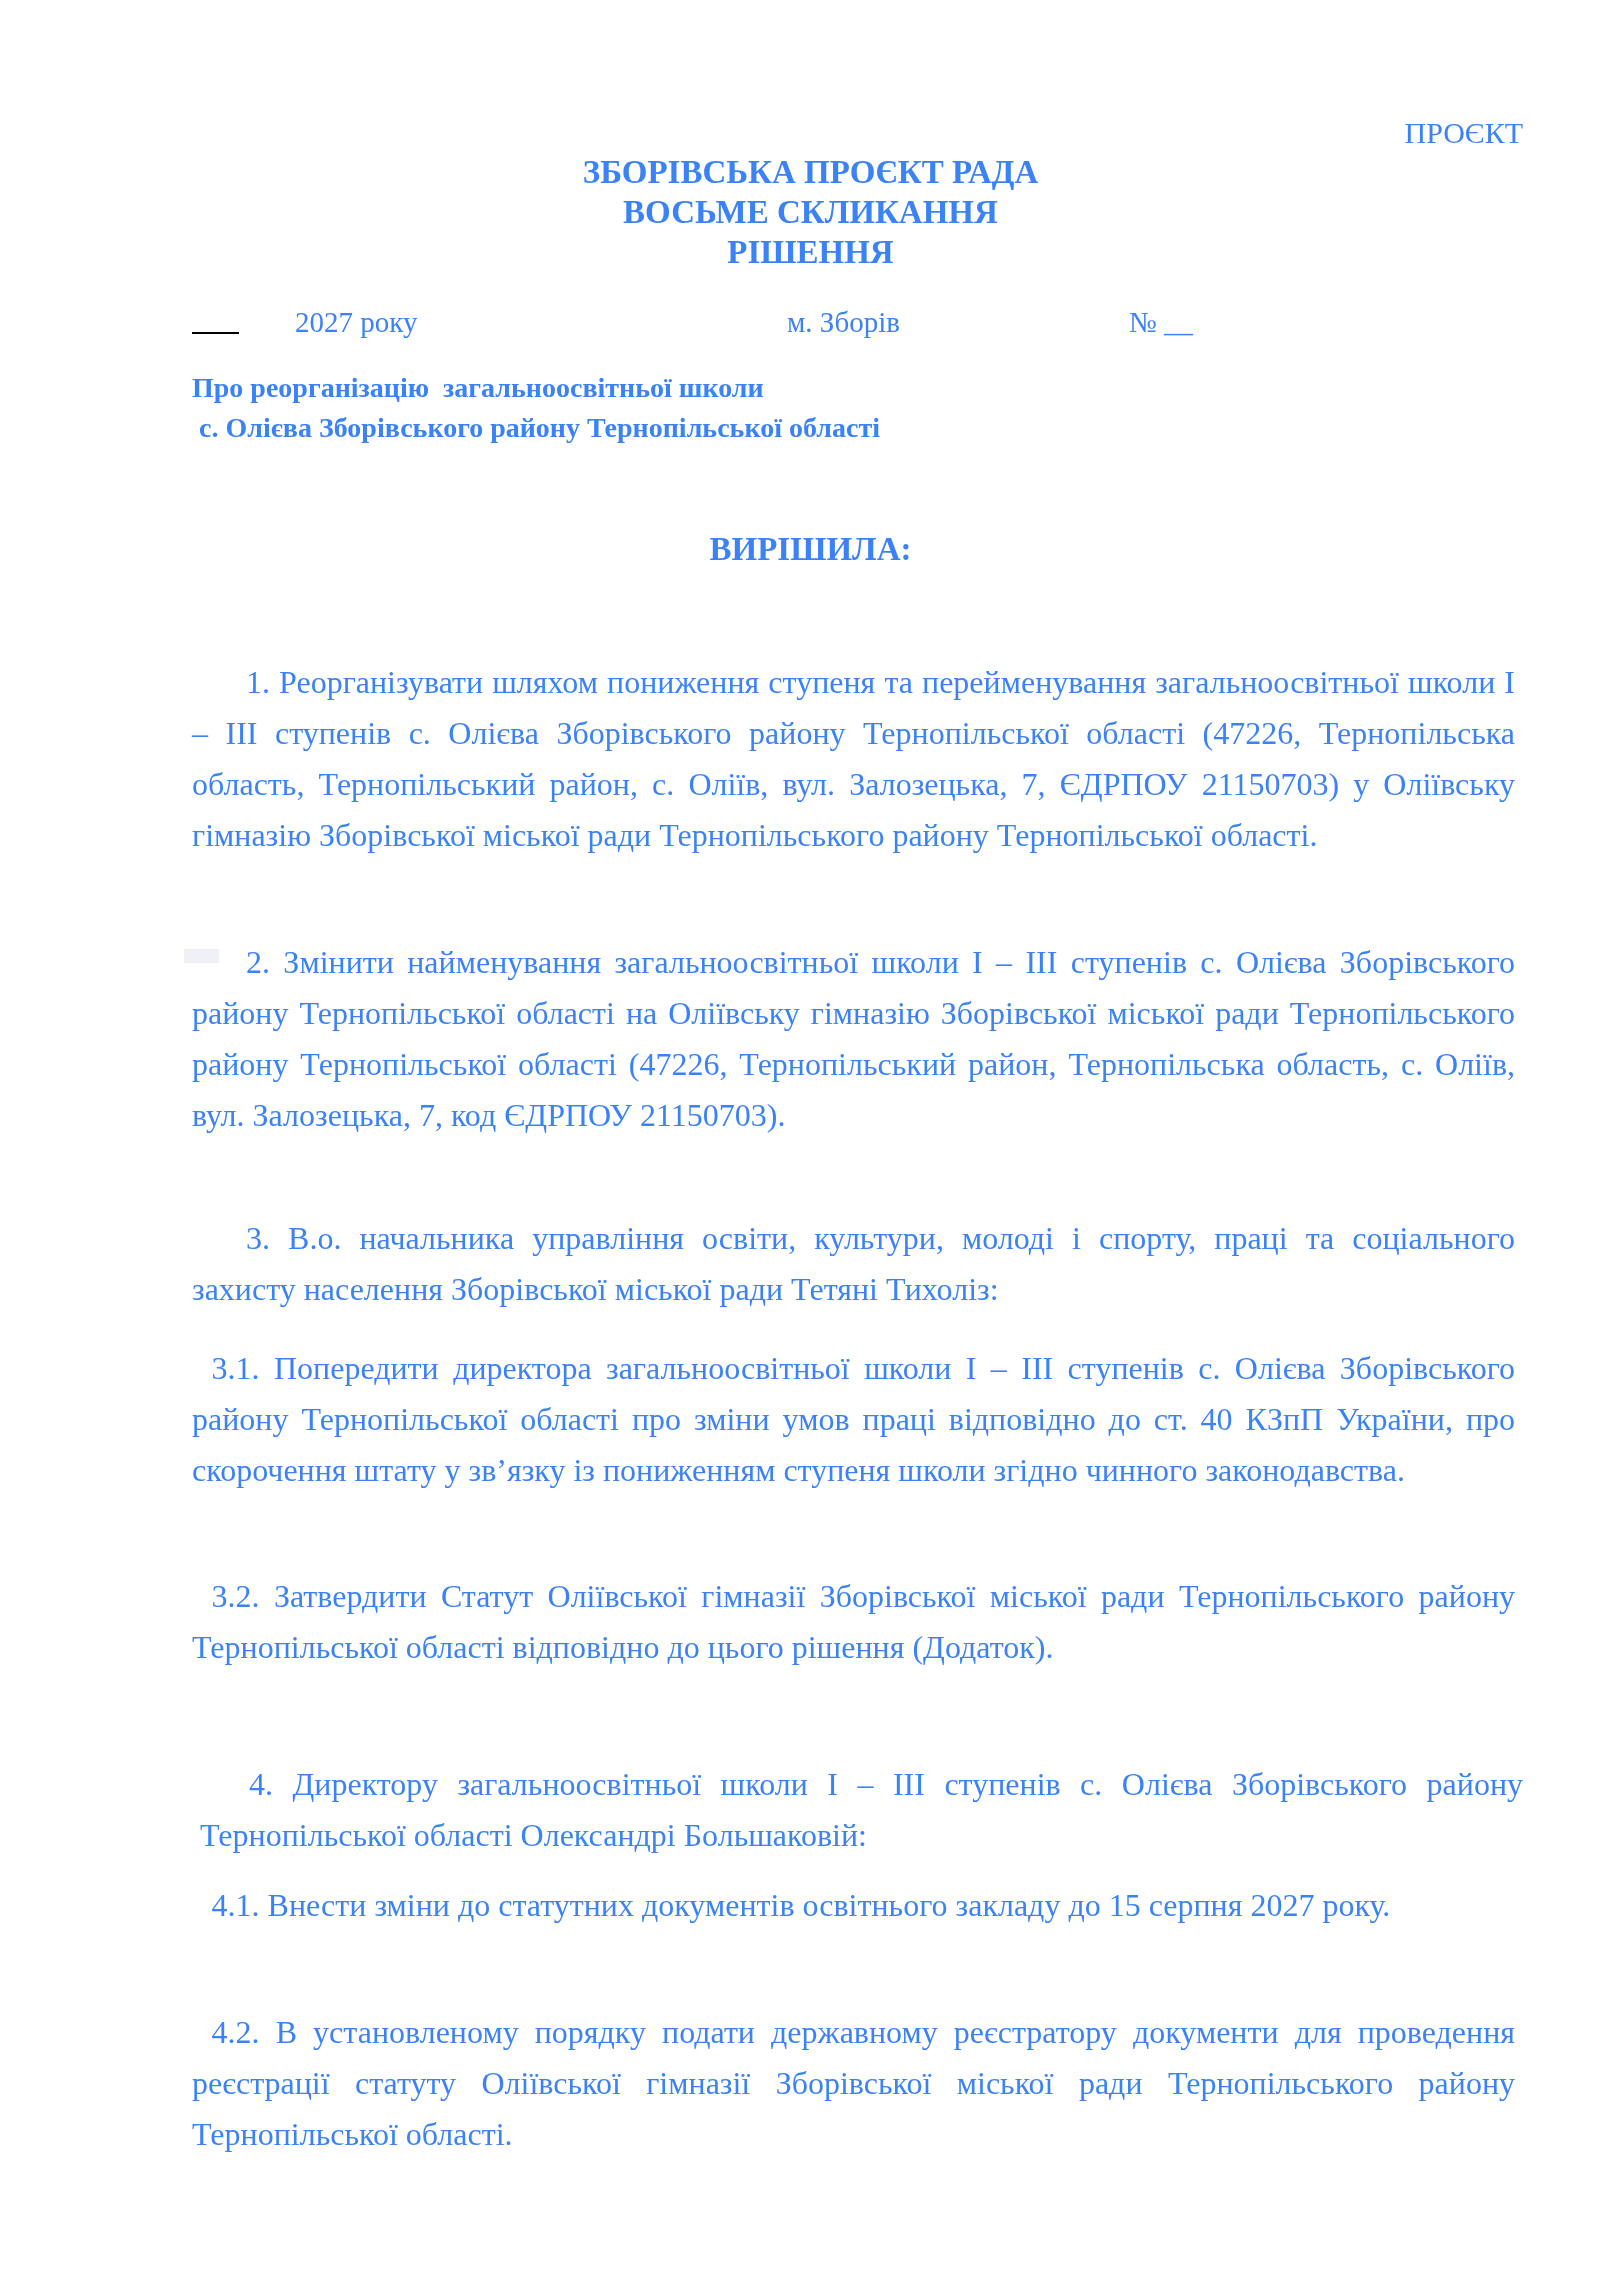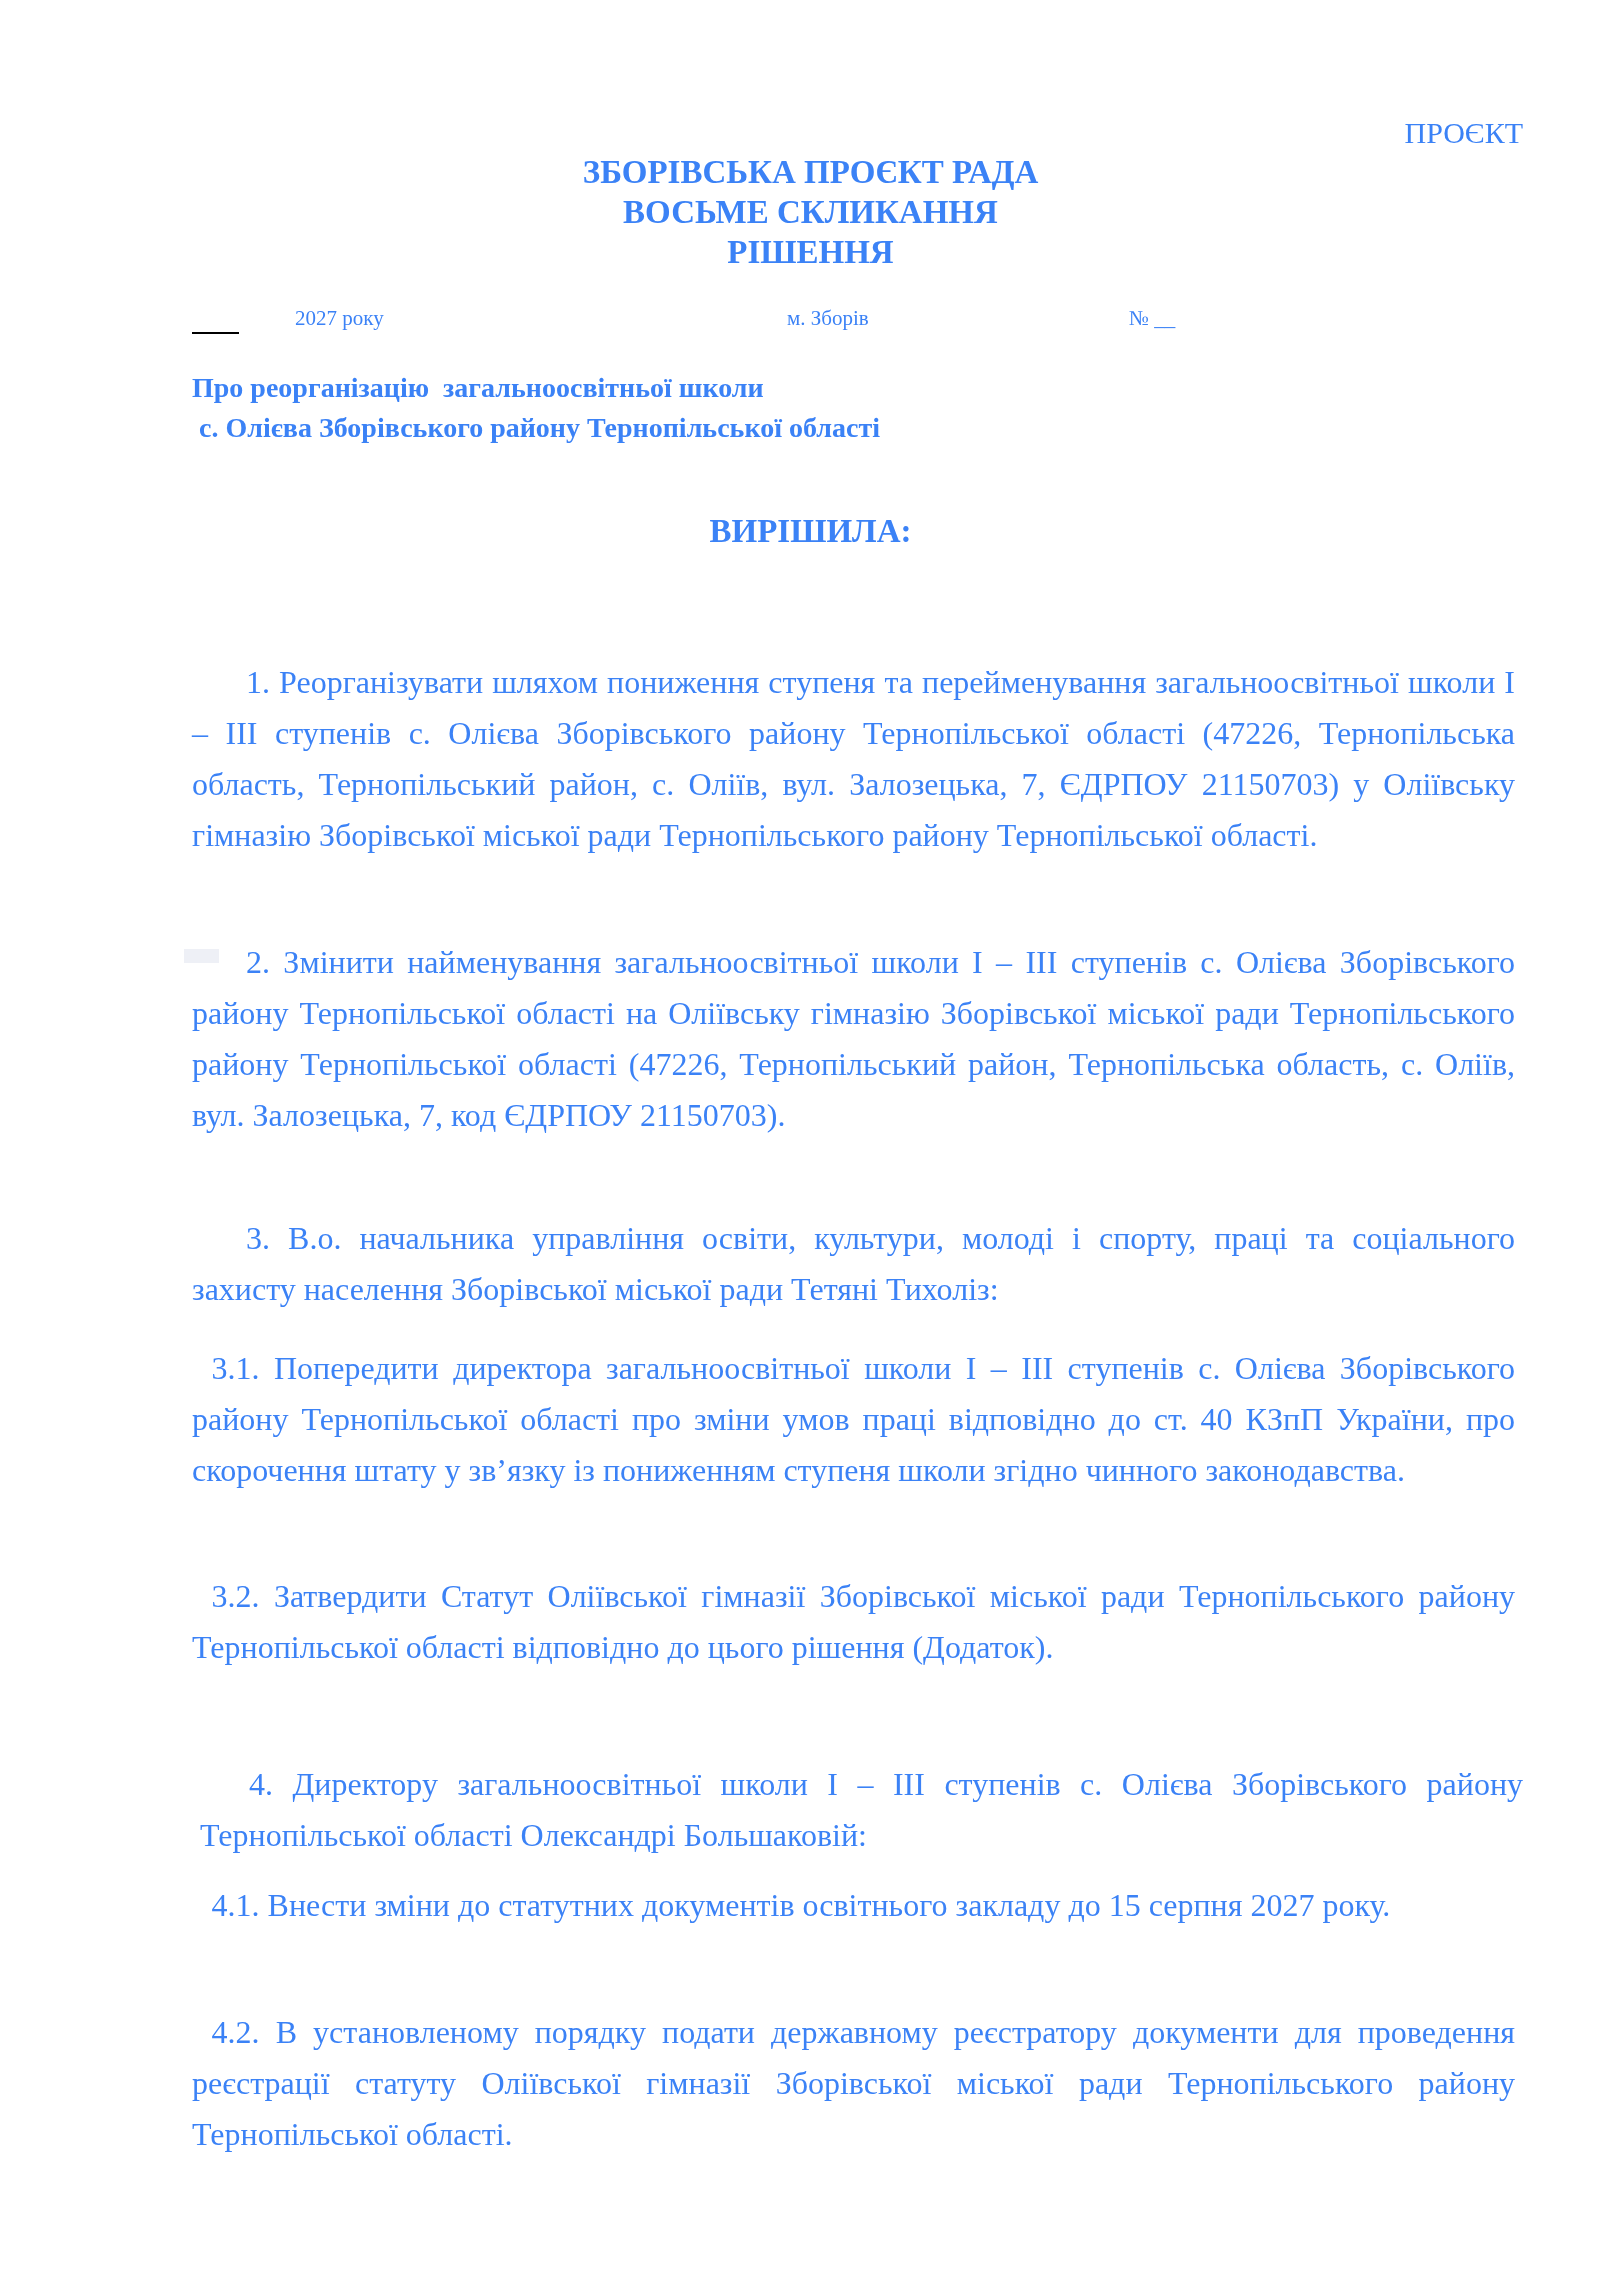--- a/index.html
+++ b/index.html
@@ -12,34 +12,34 @@
     .draft {
       position: absolute; top: 116px; right: 98px;
       font-size: 30px;
     }
     .header {
       position: absolute; top: 152px; left: 0; width: 1621px;
       text-align: center; font-weight: bold; font-size: 33px; line-height: 40px;
     }
     .meta-row {
       position: absolute; top: 306px; left: 192px; width: 1255px; height: 39px;
-      font-size: 21px;
+      font-size: 29px;
     }
     .meta-row span { position: absolute; top: 0; }
     .blank { display: inline-block; border-bottom: 2px solid #000; height: 25.5px; vertical-align: bottom; }
     .meta-blank { left: 0; width: 47px; }
     .meta-year { left: 103px; }
     .meta-city { left: 595px; }
     .meta-num { left: 937px; }
     .subject {
       position: absolute; top: 368px; left: 192px;
       font-weight: bold; font-size: 28px; line-height: 40px;
     }
     .resolved {
-      position: absolute; top: 513px; left: 0; width: 1621px; text-align: center;
+      position: absolute; top: 531px; left: 0; width: 1621px; text-align: center;
       font-weight: bold; font-size: 33px;
     }
     .body {
       position: absolute; left: 192px; width: 1323px;
       font-size: 32px; line-height: 51px; text-align: justify;
       text-align-last: left;
     }
     .p1 { top: 657px; text-indent: 54px; }
     .p2 { top: 937px; text-indent: 54px; }
     .p3 { top: 1213px; text-indent: 54px; }

